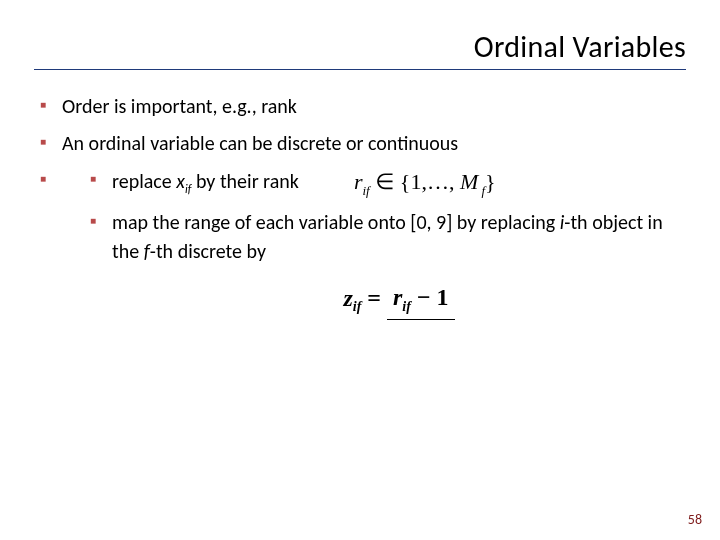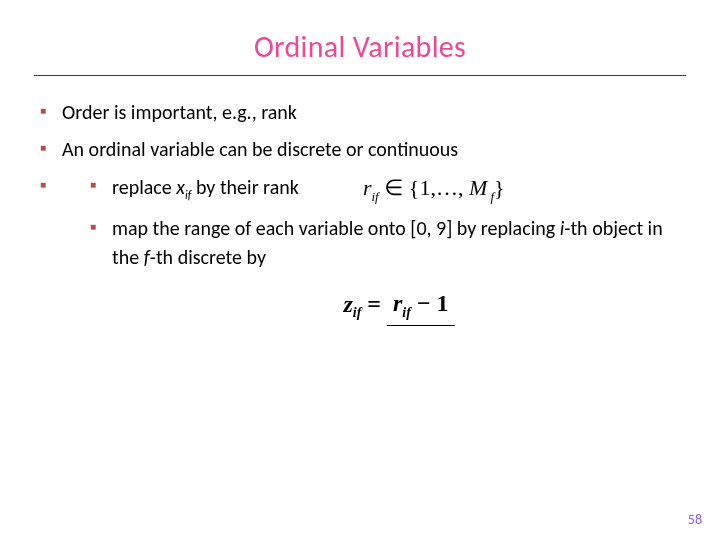--- a/index.html
+++ b/index.html
@@ -1,37 +1,37 @@
 <!DOCTYPE html>
 <html><head>
 <meta charset="utf-8">
 <style>
   * { margin: 0; padding: 0; box-sizing: border-box; }
   html, body { width: 720px; height: 540px; background: #fff; font-family: Calibri, "Segoe UI", Arial, sans-serif; color: #000; }
   .slide { position: relative; width: 720px; height: 540px; padding: 28px 34px 0 34px; }
-  .title { color: #ec4899; font-size: 30px; font-weight: 400; text-align: center; letter-spacing: 0.3px; margin-bottom: 10px; }
+  .title { color: #000000; font-size: 30px; font-weight: 400; text-align: right; letter-spacing: 0.3px; margin-bottom: 4px; }
   .rule { border: none; border-top: 1.5px solid #1f3a7a; margin: 0 0 22px 0; }
   ul.top { list-style: none; padding-left: 6px; }
   ul.top > li { position: relative; padding-left: 22px; font-size: 20px; line-height: 1.45; margin-bottom: 8px; }
   ul.top > li::before { content: "■"; position: absolute; left: 0; top: 6px; color: #b84a4a; font-size: 10px; }
   ul.sub { list-style: none; padding-left: 28px; margin-top: 4px; }
   ul.sub > li { position: relative; padding-left: 22px; font-size: 20px; line-height: 1.45; margin-bottom: 8px; }
   ul.sub > li::before { content: "■"; position: absolute; left: 0; top: 6px; color: #b84a4a; font-size: 10px; }
-  .row { display: flex; align-items: center; gap: 36px; }
-  .math { font-family: "Times New Roman", Times, serif; font-size: 22px; margin-left: 28px; }
+  .row { display: flex; align-items: center; gap: 55px; }
+  .math { font-family: "Times New Roman", Times, serif; font-size: 22px; }
   .math .it { font-style: italic; }
   .math .sub { font-size: 13px; font-style: italic; vertical-align: sub; position: relative; top: 1px; }
   .centered-eq { display:flex; justify-content:center; margin: 14px 0 16px 0; }
   .frac { display: inline-block; text-align: right; vertical-align: middle; }
   .frac .num { display:block; padding: 0 6px 2px 6px; border-bottom: 1.2px solid #000; }
   .frac .den { display:block; padding: 2px 6px 0 6px; }
   .eqline { font-family: "Times New Roman", Times, serif; font-size: 24px; font-weight: bold; }
   .eqline .it { font-style: italic; }
   .eqline .sub { font-size: 14px; font-style: italic; vertical-align: sub; }
-  .page-num { position: absolute; right: 18px; bottom: 12px; font-size: 14px; color: #8b5cf6; }
+  .page-num { position: absolute; right: 18px; bottom: 12px; font-size: 14px; color: #7f1d1d; }
   .xif { font-style: italic; font-family: Calibri, sans-serif; }
   .xif-sub { font-size: 12px; font-style: italic; vertical-align: sub; }
   .itspan { font-style: italic; }
 </style>
 </head>
 <body>
 
 <div class="slide">
 
   <h1 class="title">Ordinal Variables</h1>

